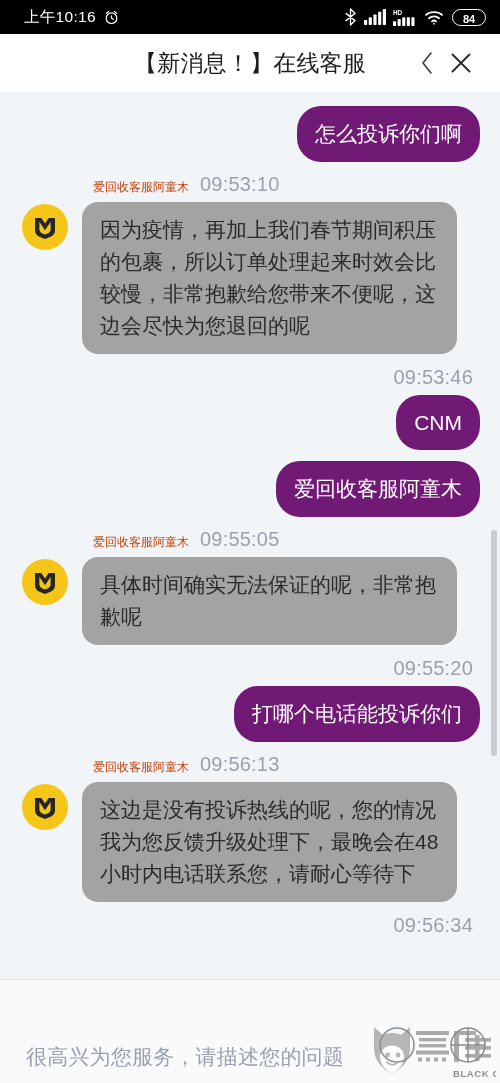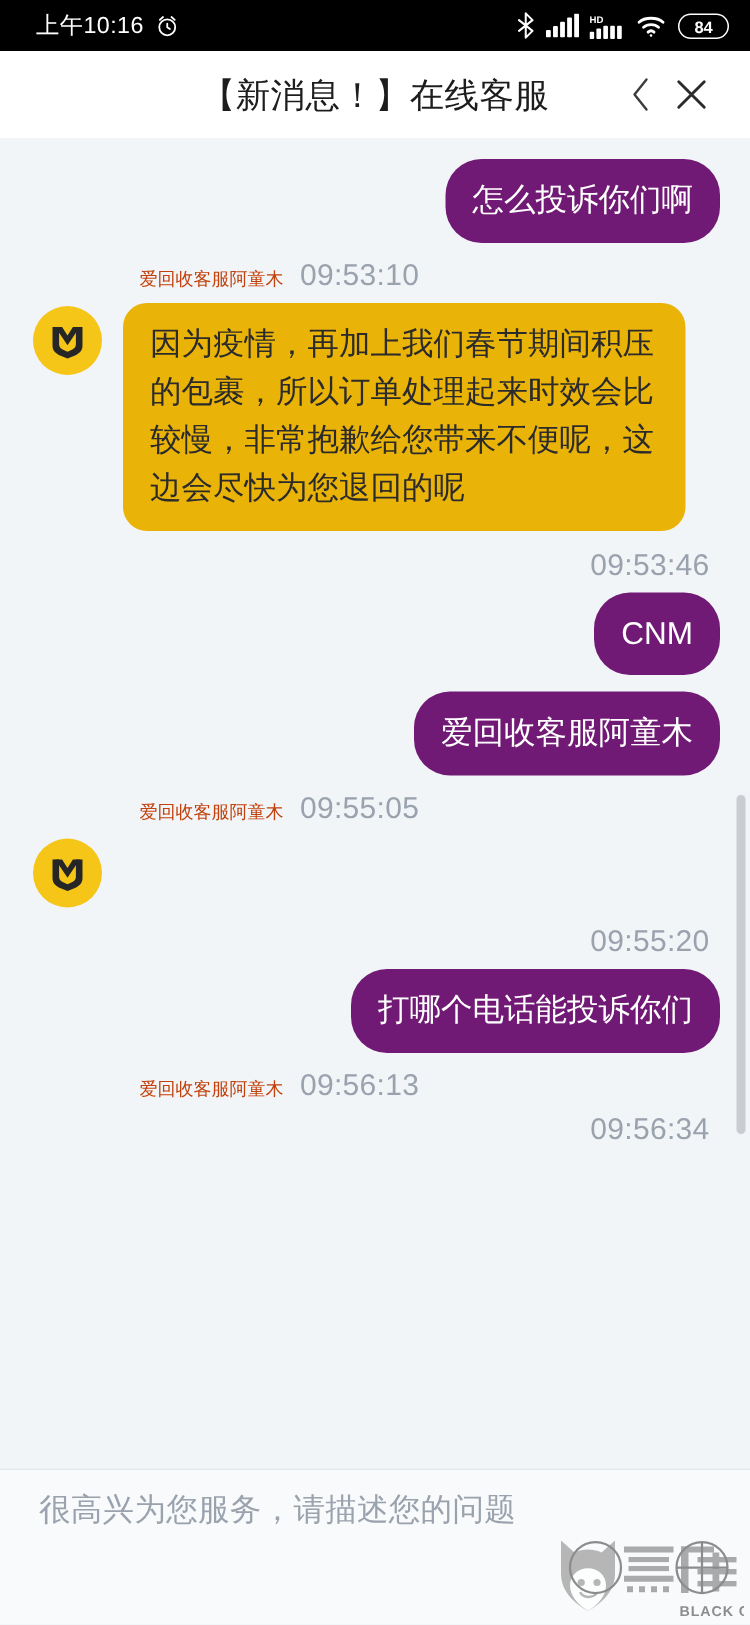--- a/index.html
+++ b/index.html
@@ -155,21 +155,21 @@
     box-sizing: border-box;
     word-break: break-word;
   }
   .bubble.out {
     background: #701a75;
     color: #ffffff;
     border-radius: 24px;
     text-align: right;
   }
   .bubble.in {
-    background: #eab308;
+    background: #a3a3a3;
     color: #2b2b2b;
     border-radius: 16px;
     max-width: 375px;
   }
 
   .agent-line {
     display: flex;
     align-items: flex-start;
     padding: 0 20px 0 22px;
     margin-bottom: 12px;
@@ -198,21 +198,21 @@
     border-radius: 3px;
   }
 
   
   .footer {
     flex: 0 0 auto;
     height: 104px;
     background: #f8fafc;
     border-top: 1px solid #e4e8ee;
     display: flex;
-    align-items: flex-start;
+    align-items: flex-end;
     padding: 12px 26px;
     box-sizing: border-box;
     position: relative;
   }
   .input-hint {
     font-size: 21px;
     color: #9aa2ad;
     letter-spacing: 0.2px;
     flex: 1 1 auto;
     cursor: text;
@@ -348,32 +348,44 @@
     </div>
     <div class="agent-line">
       <div class="avatar">
         <span>
           <svg class="ic" width="28" height="28" viewBox="0 0 28 28" fill="#262626">
             <path d="M4 5 L4 17.5 C4 20.6 6.2 22.8 9 24 L14 26 L19 24 C21.8 22.8 24 20.6 24 17.5 L24 5 L19.6 5 L19.6 16.5 C19.6 18.4 18.4 19.6 16.6 20.4 L14 21.5 L11.4 20.4 C9.6 19.6 8.4 18.4 8.4 16.5 L8.4 5 Z"></path>
             <path d="M10.4 5 L14 10.6 L17.6 5 L22.2 5 L14 17.2 L5.8 5 Z"></path>
           </svg>
         </span>
       </div>
+      <div class="bubble in">具体时间确实无法保证的呢，非常抱歉呢</div>
     </div>
 
     <div class="meta right">
       <span class="time">09:55:20</span>
     </div>
     <div class="msg-row right">
       <div class="bubble out">打哪个电话能投诉你们</div>
     </div>
 
     <div class="meta left">
       <span class="sender">爱回收客服阿童木</span>
       <span class="time">09:56:13</span>
+    </div>
+    <div class="agent-line">
+      <div class="avatar">
+        <span>
+          <svg class="ic" width="28" height="28" viewBox="0 0 28 28" fill="#262626">
+            <path d="M4 5 L4 17.5 C4 20.6 6.2 22.8 9 24 L14 26 L19 24 C21.8 22.8 24 20.6 24 17.5 L24 5 L19.6 5 L19.6 16.5 C19.6 18.4 18.4 19.6 16.6 20.4 L14 21.5 L11.4 20.4 C9.6 19.6 8.4 18.4 8.4 16.5 L8.4 5 Z"></path>
+            <path d="M10.4 5 L14 10.6 L17.6 5 L22.2 5 L14 17.2 L5.8 5 Z"></path>
+          </svg>
+        </span>
+      </div>
+      <div class="bubble in">这边是没有投诉热线的呢，您的情况我为您反馈升级处理下，最晚会在48小时内电话联系您，请耐心等待下</div>
     </div>
 
     <div class="meta right">
       <span class="time">09:56:34</span>
     </div>
 
     <div class="scroll-thumb"></div>
   </div>
 
   <div class="footer">

